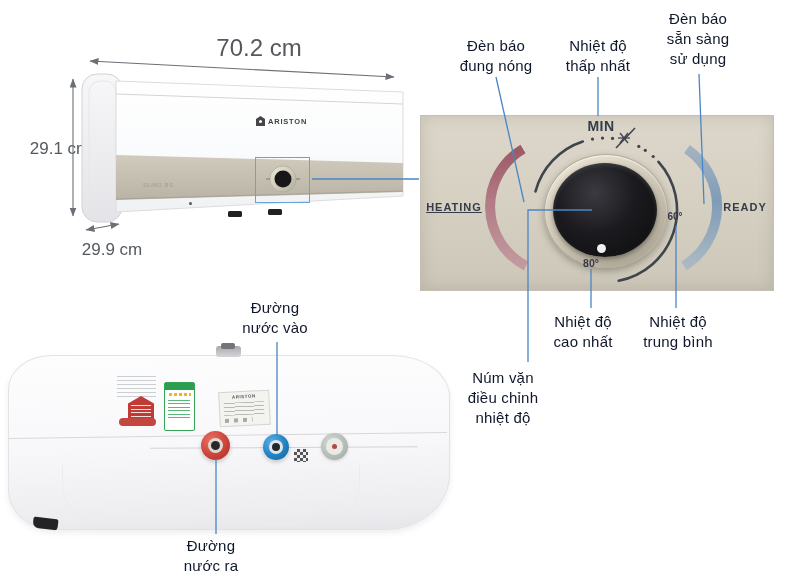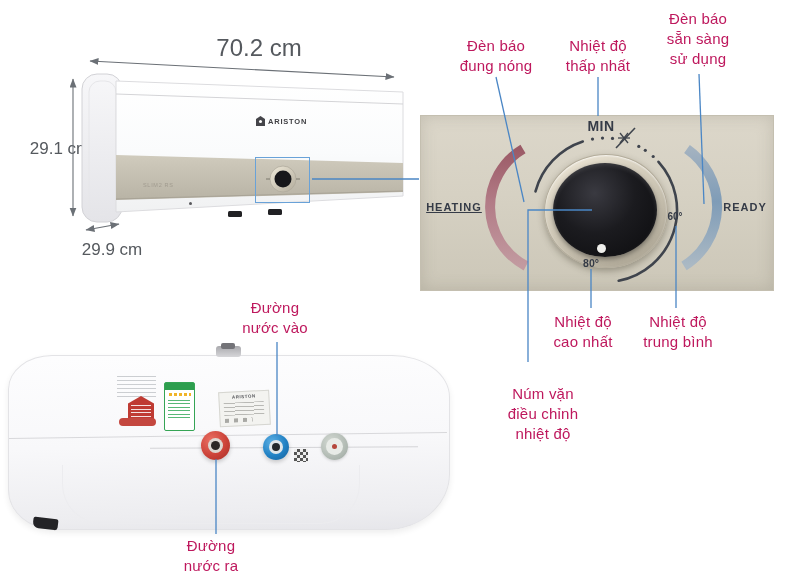--- a/index.html
+++ b/index.html
@@ -1,18 +1,18 @@
 <!DOCTYPE html>
 <html><head>
 <meta charset="utf-8">
 <style>
   html,body{margin:0;padding:0;background:#fff;}
   #canvas{position:relative;width:788px;height:586px;background:#ffffff;overflow:hidden;
           font-family:"Liberation Sans","DejaVu Sans",sans-serif;}
-  .lbl{position:absolute;text-align:center;white-space:pre-line;color:#be185d;
+  .lbl{position:absolute;text-align:center;white-space:pre-line;color:#0f172a;
        font-size:15px;line-height:1.32;letter-spacing:.2px;}
   .dim{position:absolute;text-align:center;color:#55595e;}
   .dim.big{font-size:24px;}
   .dim.small{font-size:17px;padding-left:24px;}
   
   #front-svg{position:absolute;left:80px;top:70px;}
   #front-logo{position:absolute;left:256px;top:116px;display:flex;align-items:center;gap:3px;}
   #front-logo .house{width:9px;height:10px;background:#45454a;
       clip-path:polygon(50% 0,100% 30%,100% 100%,0 100%,0 30%);position:relative;}
   #front-logo .house::after{content:"";position:absolute;left:3px;top:4px;width:3px;height:3px;
@@ -201,21 +201,21 @@
   <div class="lbl" style="left:548px;top:36px;width:100px;">Nhiệt độ
 thấp nhất</div>
   <div class="lbl" style="left:652px;top:9px;width:92px;">Đèn báo
 sẵn sàng
 sử dụng</div>
 
   <div class="lbl" style="left:533px;top:312px;width:100px;">Nhiệt độ
 cao nhất</div>
   <div class="lbl" style="left:627px;top:312px;width:102px;">Nhiệt độ
 trung bình</div>
-  <div class="lbl" style="left:493px;top:368px;width:100px;margin-top:16px;">Núm vặn
+  <div class="lbl" style="left:453px;top:368px;width:100px;">Núm vặn
 điều chỉnh
 nhiệt độ</div>
 
   <div id="bottom-body"></div>
   <div class="seam" style="left:9px;top:438px;width:438px;transform-origin:left center;transform:rotate(-0.8deg);"></div>
   <div class="seam" style="left:150px;top:447px;width:268px;background:#d4d4d7;transform:rotate(-0.3deg);"></div>
   <div id="inner-outline"></div>
   <div id="top-fitting">
       <span class="cap"></span>
     </div>

